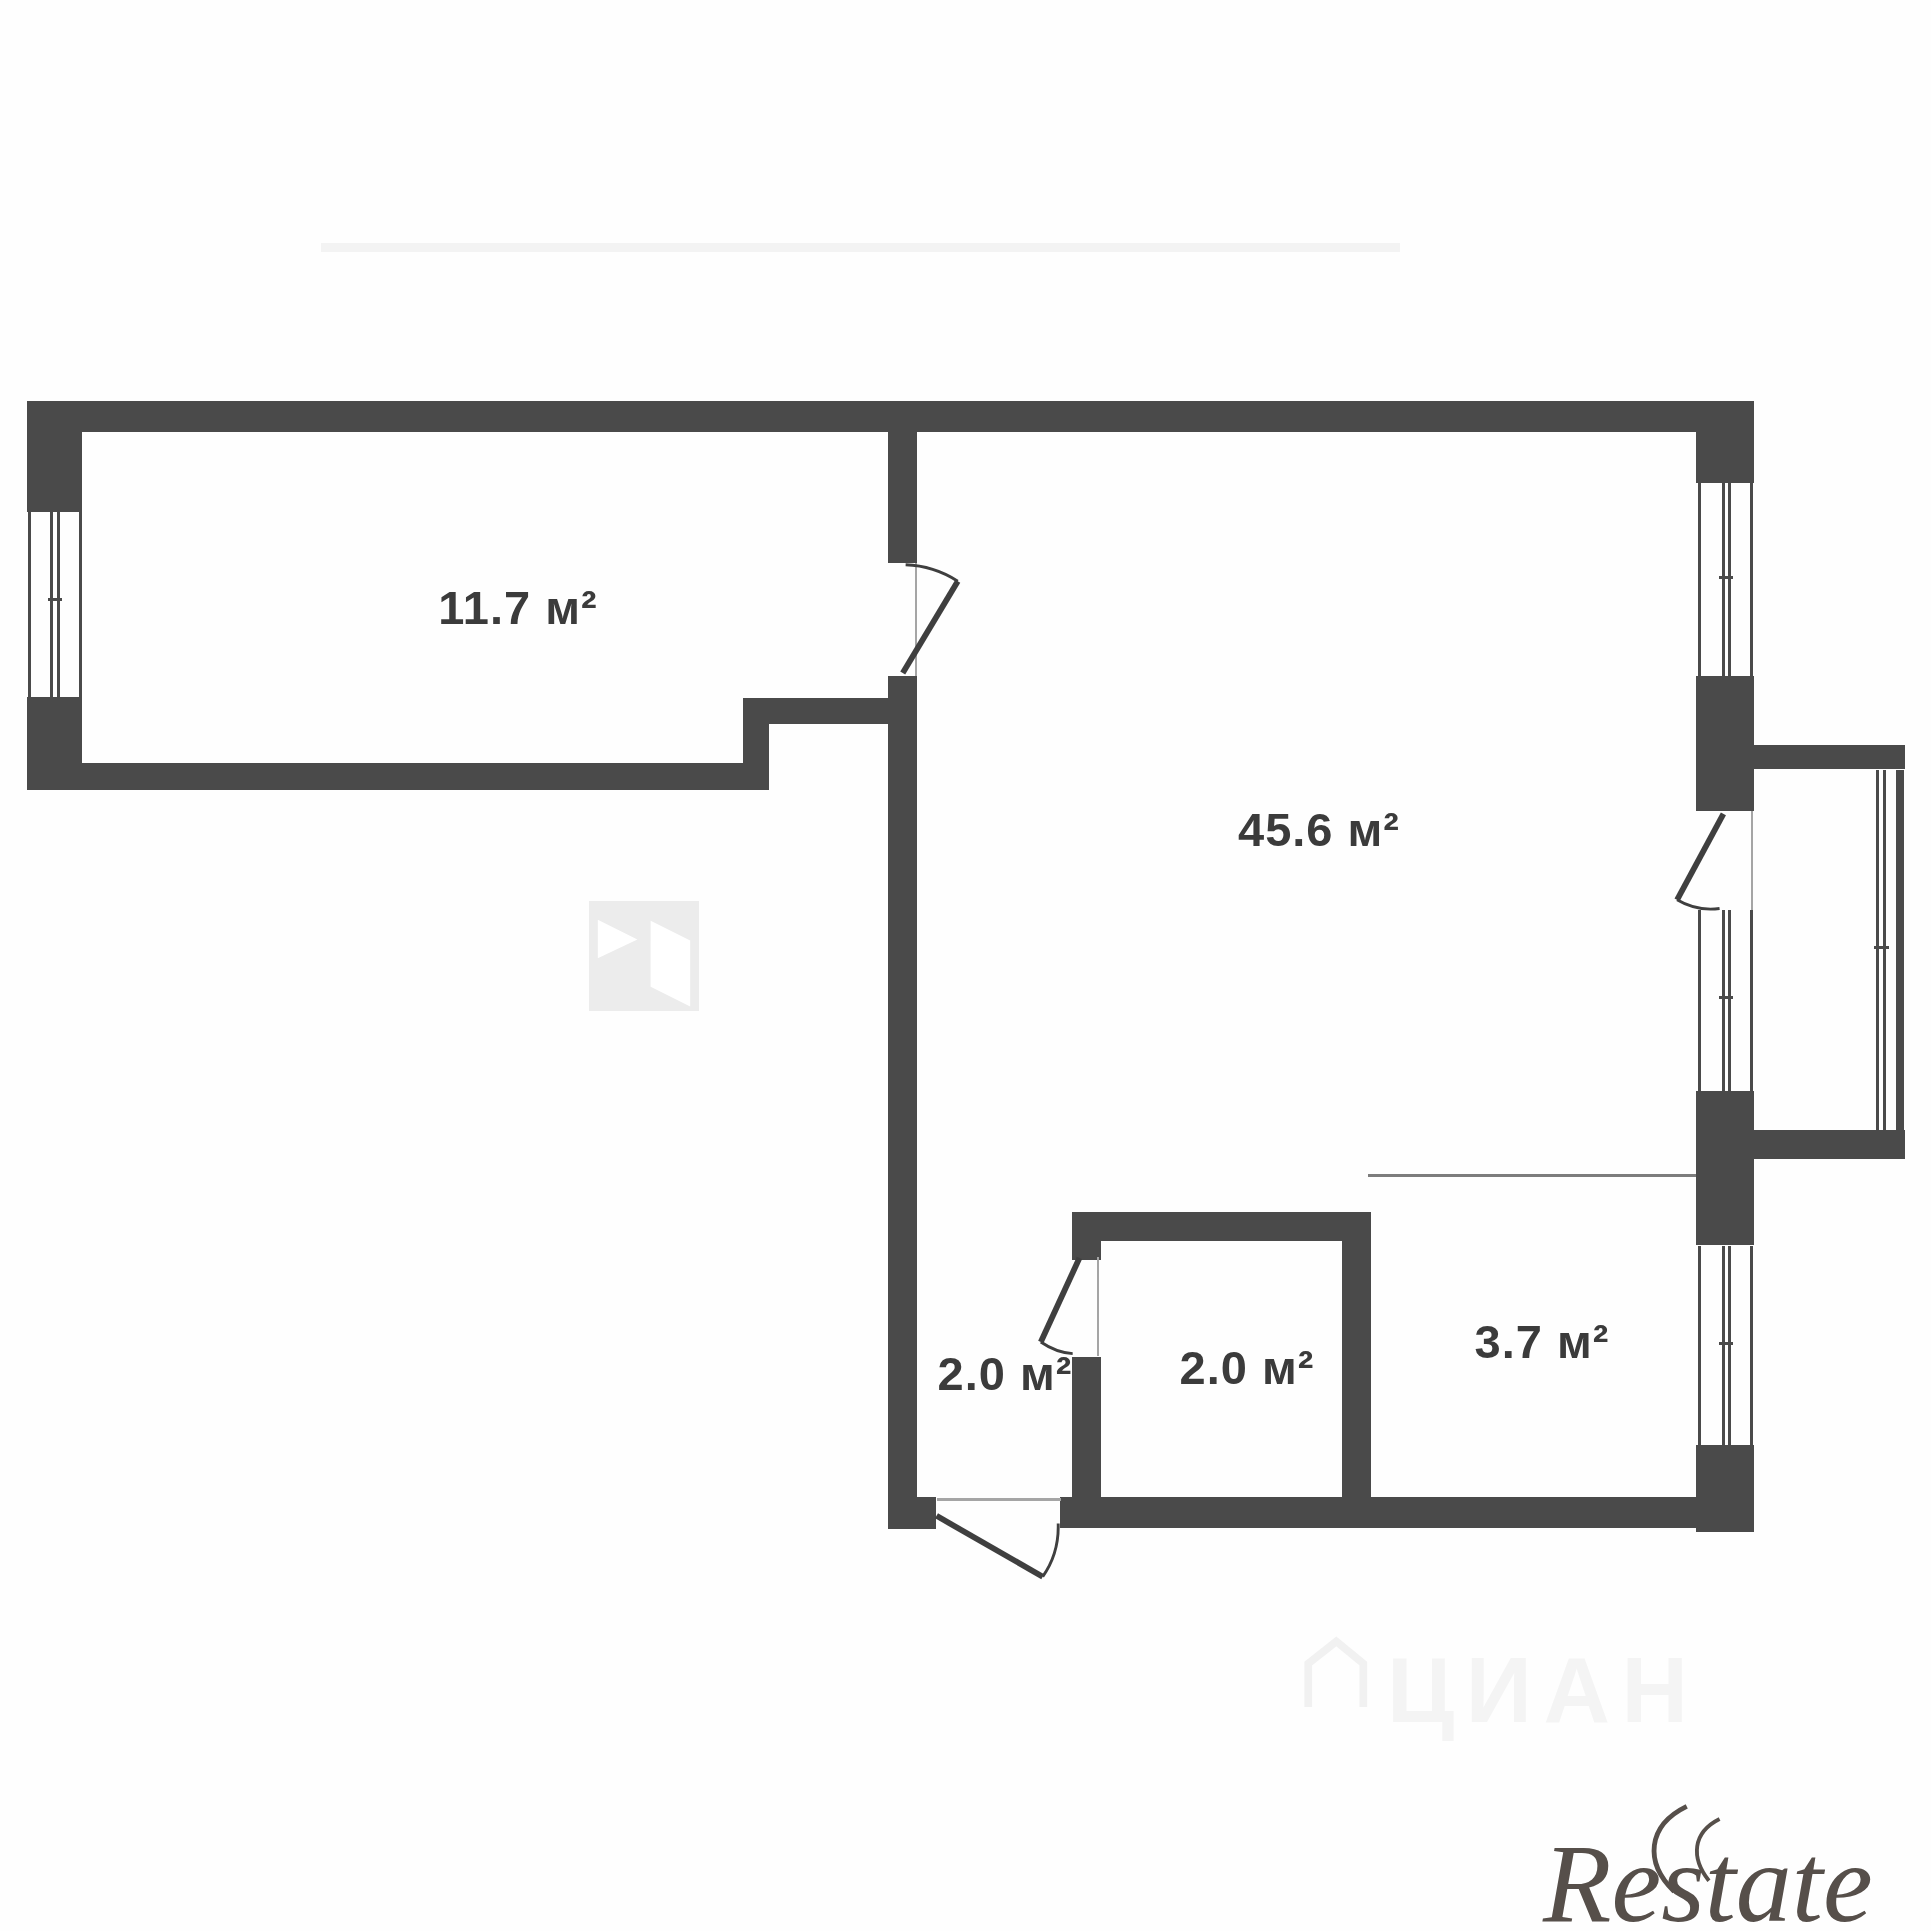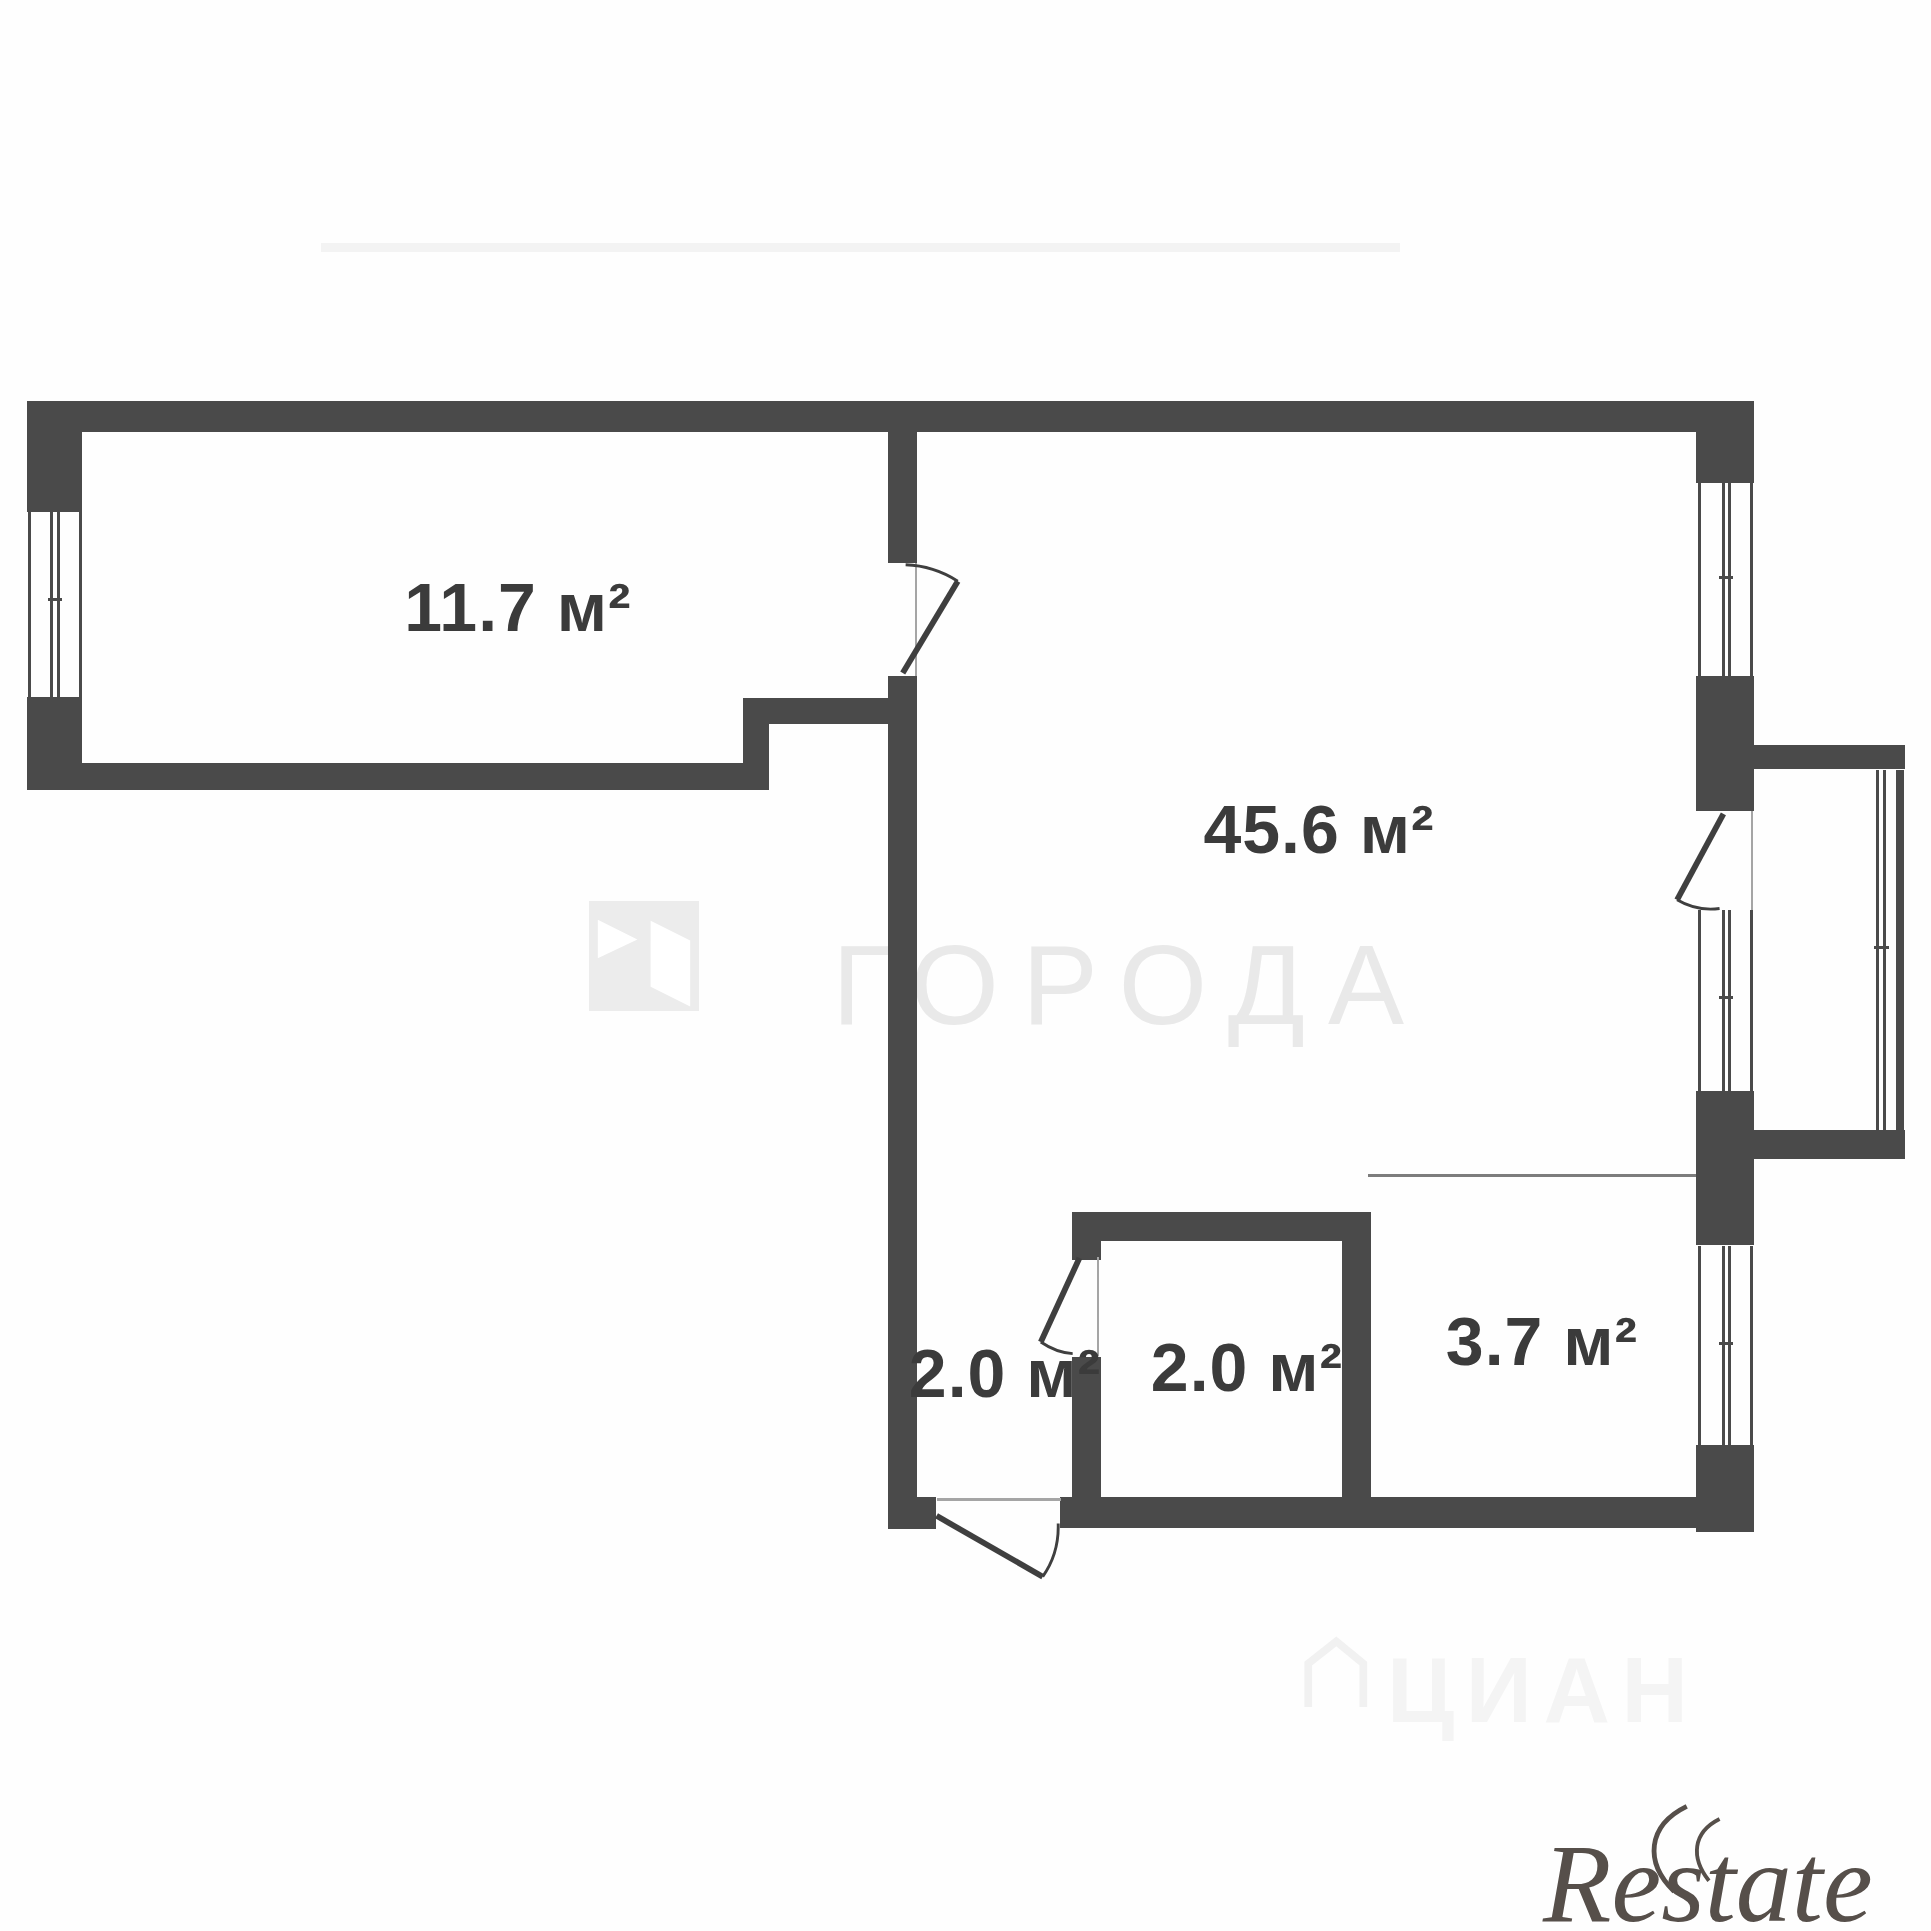--- a/index.html
+++ b/index.html
@@ -7,21 +7,21 @@
     --portal-watermark:#f4f4f4; --corner-logo:#564f4a; --background:#fefefe;
   }
   html,body{margin:0;padding:0;background:#fff;}
   #stage{position:relative;width:1931px;height:1931px;background:var(--background);
          overflow:hidden;font-family:"Liberation Sans",sans-serif;}
   .w{position:absolute;background:var(--wall);z-index:2;}
   .wl{position:absolute;background:var(--wall);z-index:2;}
   .tl{position:absolute;background:#a5a5a5;z-index:2;}
   .tl2{position:absolute;background:#7d7d7d;z-index:2;}
   .room-label{position:absolute;transform:translate(-50%,-50%);color:var(--label);
-      font-size:68px;font-weight:700;letter-spacing:1px;white-space:nowrap;z-index:3;}
+      font-size:47px;font-weight:700;letter-spacing:1px;white-space:nowrap;z-index:3;}
   #wm-gorod-text{position:absolute;left:832px;top:919px;font-size:114px;font-weight:400;
       letter-spacing:23px;color:var(--agency-watermark);z-index:1;white-space:nowrap;}
   #wm-gorod-logo{position:absolute;left:589px;top:901px;width:110px;height:110px;
       background:#ececec;z-index:1;}
   .logo-cut{position:absolute;left:0;top:0;width:100%;height:100%;background:#fff;}
   #cut1{clip-path:polygon(56% 18%,92% 36%,92% 96%,56% 78%);}
   #cut2{clip-path:polygon(8% 17%,44% 35%,8% 52%);}
   #wm-cian-text{position:absolute;left:1387px;top:1638px;font-size:92px;font-weight:700;
       letter-spacing:11.6px;color:var(--portal-watermark);z-index:1;white-space:nowrap;}
   #logo-restate-text{position:absolute;left:1543px;top:1819px;z-index:4;
@@ -35,21 +35,20 @@
 <body>
 
 <div id="stage">
 
   <div id="artifact-line"></div>
 
   <div id="wm-gorod-logo">
     <div class="logo-cut" id="cut1"></div>
     <div class="logo-cut" id="cut2"></div>
   </div>
-  <div id="wm-gorod-text">ГОРОДА</div>
 
   <div id="wm-cian-text">ЦИАН</div>
 
   <div class="w" style="left:27px;top:401px;width:1727px;height:31px"></div>
   <div class="w" style="left:27px;top:432px;width:55px;height:80px"></div>
   <div class="w" style="left:27px;top:697px;width:55px;height:93px"></div>
   <div class="w" style="left:27px;top:763px;width:742px;height:27px"></div>
   <div class="w" style="left:743px;top:698px;width:26px;height:65px"></div>
   <div class="w" style="left:743px;top:698px;width:174px;height:26px"></div>
   <div class="w" style="left:888px;top:432px;width:29px;height:131px"></div>

